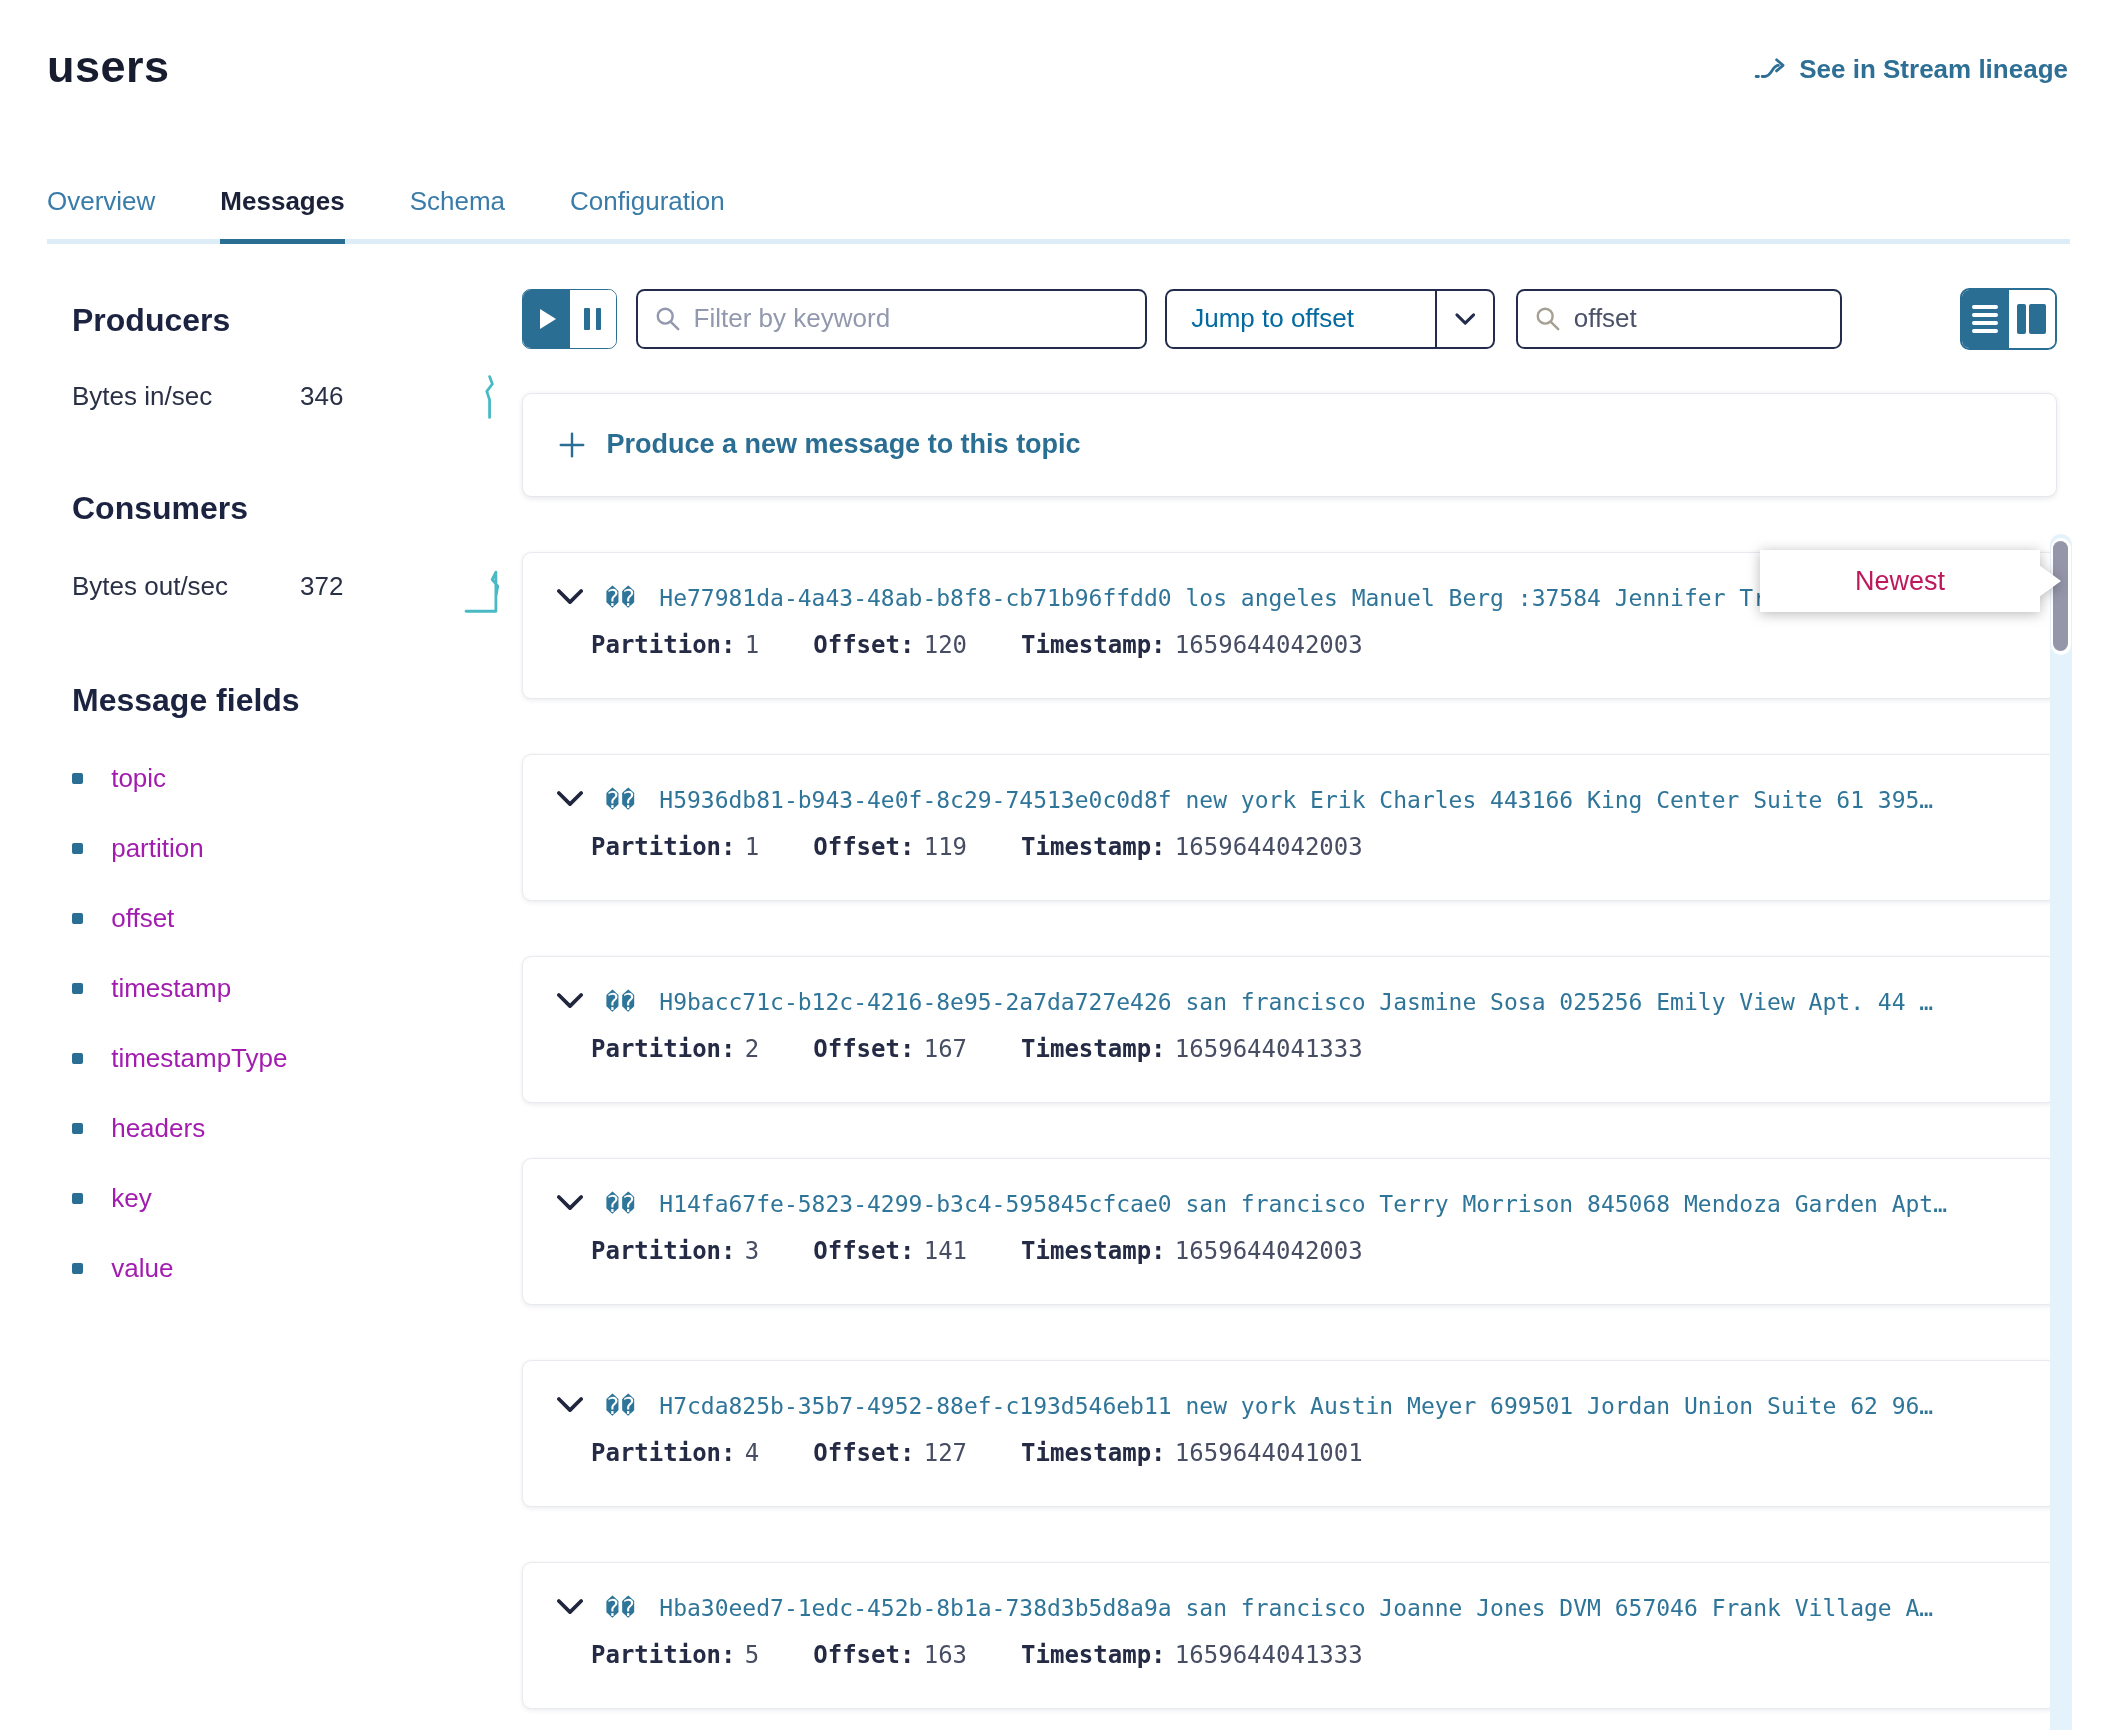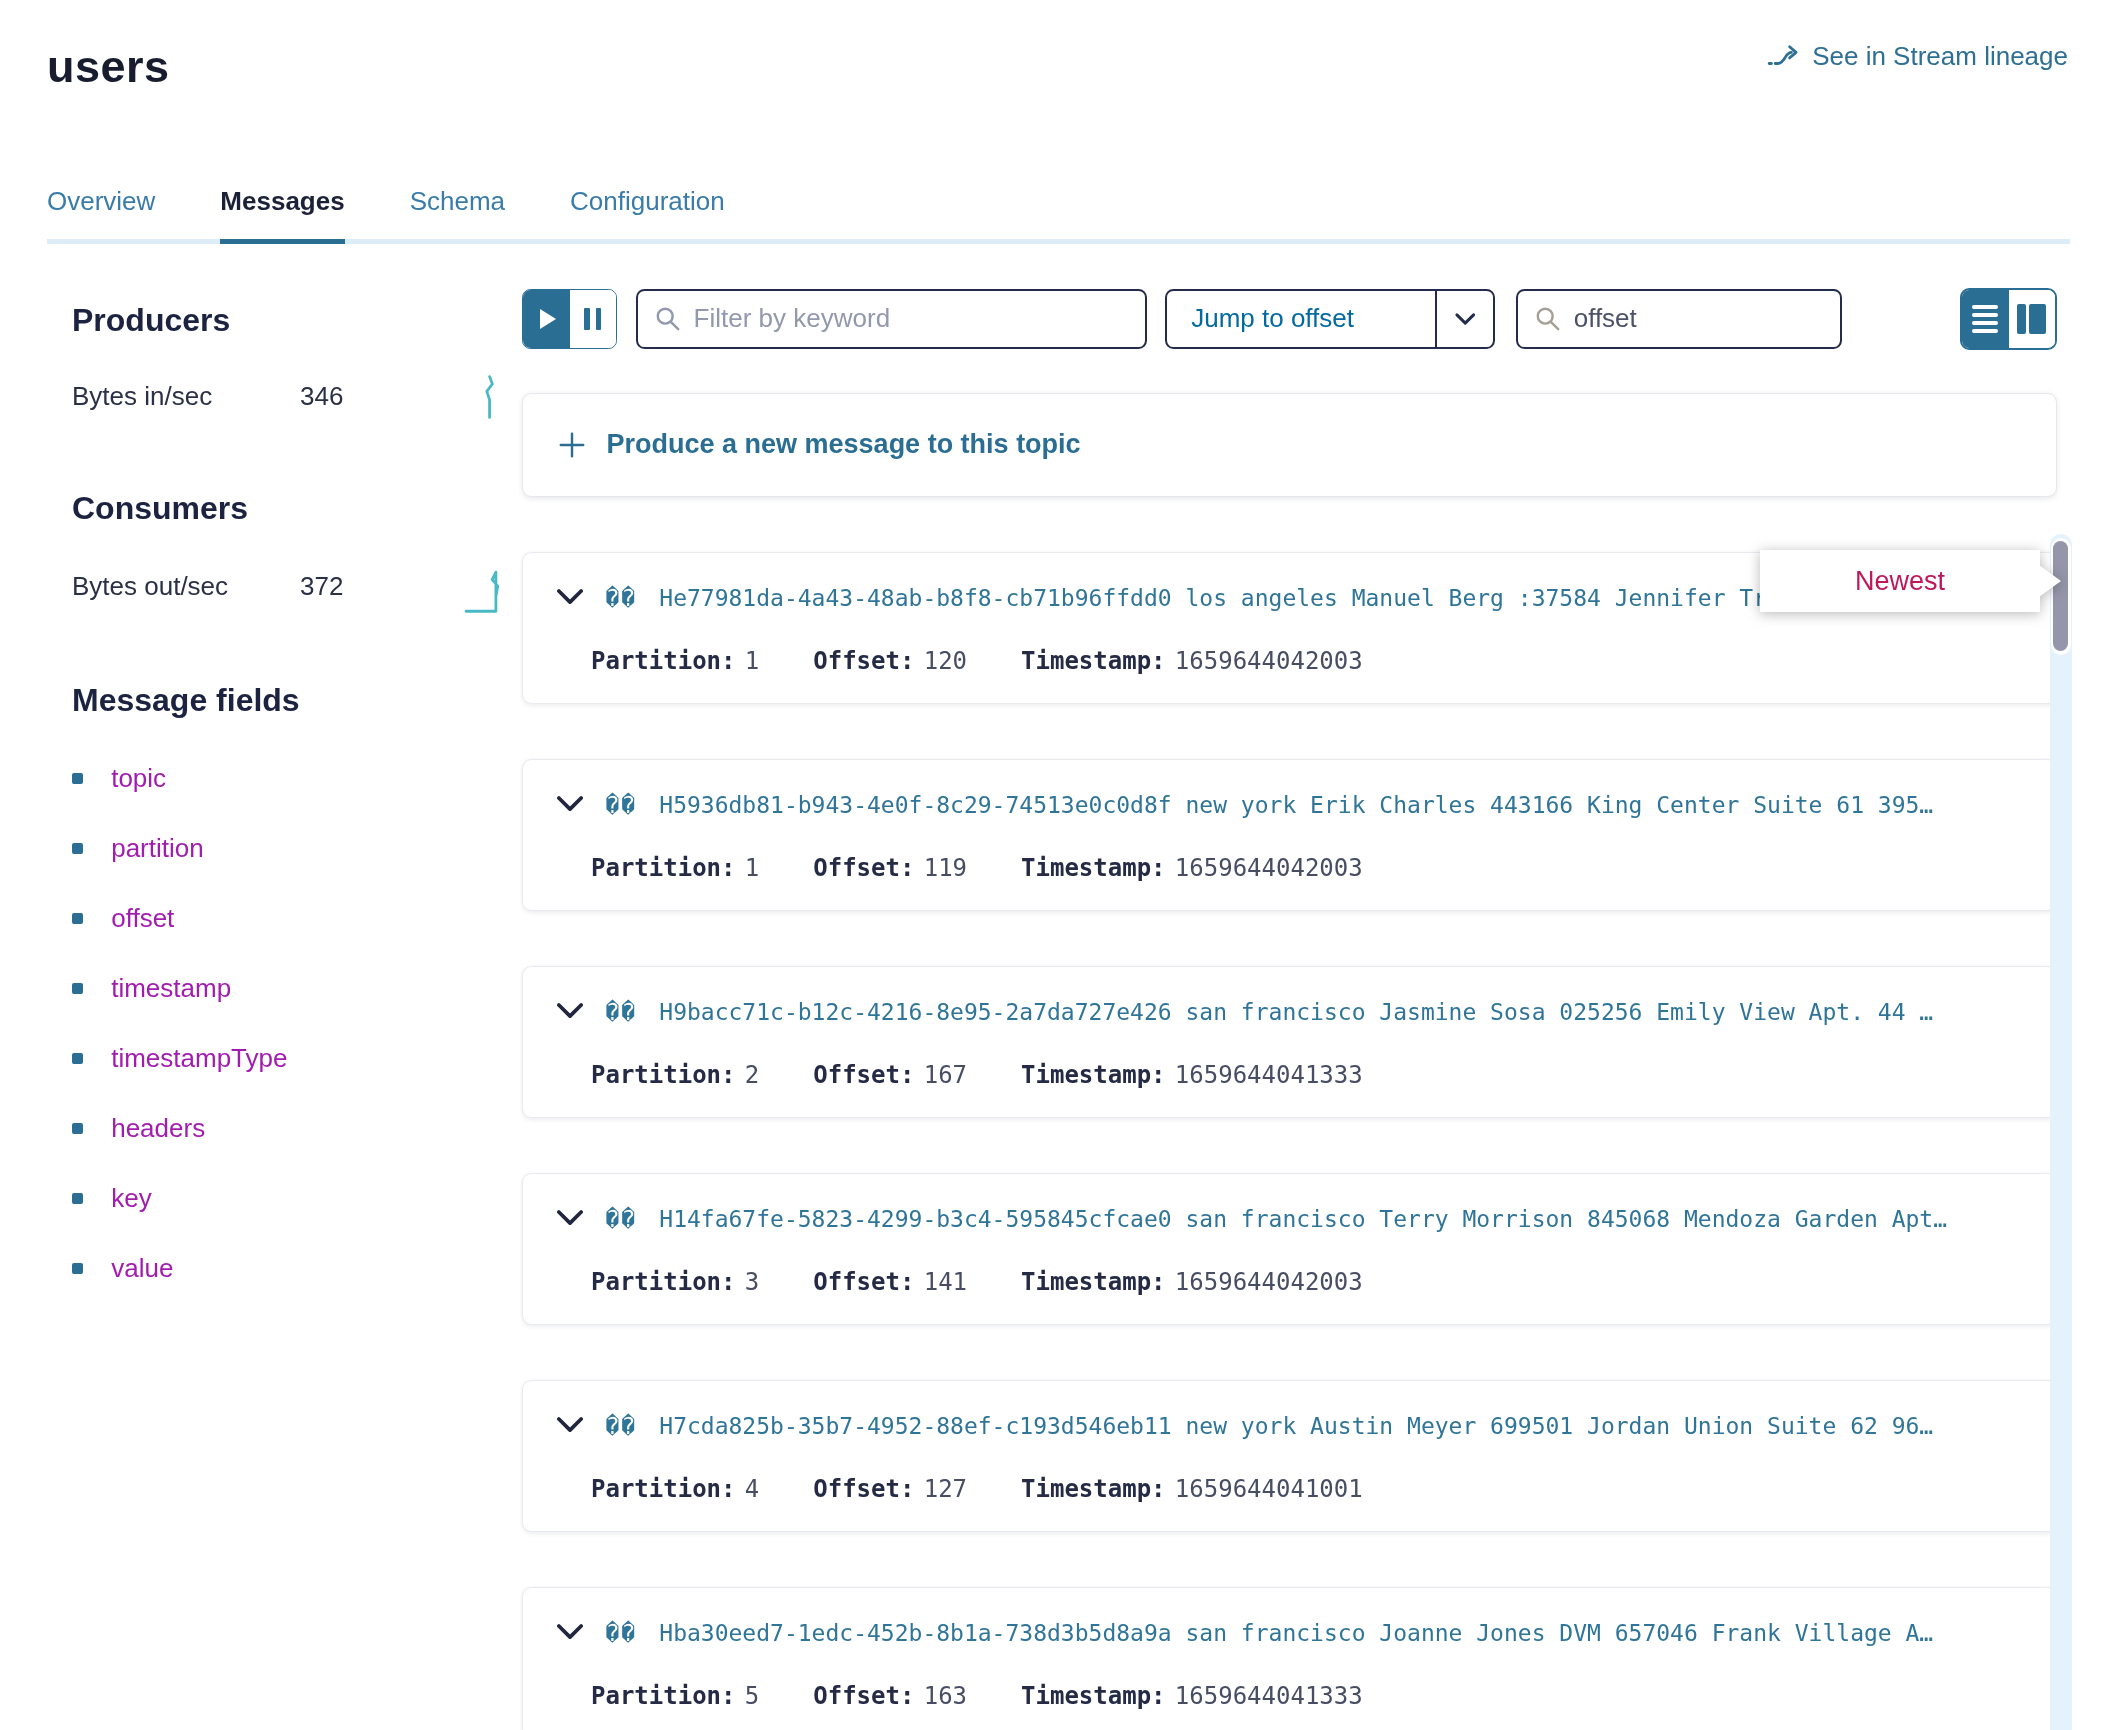--- a/index.html
+++ b/index.html
@@ -5,21 +5,21 @@
   * { margin:0; padding:0; box-sizing:border-box; }
   html,body { background:#ffffff; }
   .page {
     position:relative; width:2124px; height:1730px; overflow:hidden;
     font-family:"Liberation Sans", sans-serif; color:#1d2440; background:#fff;
   }
 
   
   .header { display:flex; justify-content:space-between; align-items:flex-start; padding:41px 56px 0 47px; }
   .page-title { font-size:45px; font-weight:700; letter-spacing:0.5px; color:#171c2e;text-align:right; }
-  .lineage-link { display:flex; align-items:center; gap:11.2px; color:#2e6f96; font-size:26px; font-weight:400; cursor:pointer; }
+  .lineage-link { display:flex; align-items:center; gap:11.2px; color:#2e6f96; font-size:26px; font-weight:700; cursor:pointer; margin-top:13px; }
 
   
   .tabs { display:flex; gap:65px; margin:93px 54px 0 47px; border-bottom:5.6px solid #dcedf8; }
   .tab { font-size:26px; color:#3a7ca9; padding-bottom:22.4px; margin-bottom:-5.6px; cursor:pointer; }
   .tab.active { color:#1b2138; font-weight:700; border-bottom:5.6px solid #2b6e93; }
 
   
   .content { display:flex; align-items:flex-start; }
   .sidebar { width:522px; flex-shrink:0; padding:58px 0 0 72px; }
   .main { flex:1; margin-right:67px; padding-top:44px; }
@@ -73,21 +73,21 @@
   .produce-label { color:#2b6e93; font-size:27px; font-weight:700; }
 
   
   .msg-card { margin-top:55px; min-height:147px; border:1.4px solid #e8eaef; border-radius:9.3px;
     box-shadow:0 1.9px 4.7px rgba(25,35,60,.08); padding:32px 28px 28px 34px; background:#fff; }
   .msg-card:first-of-type { margin-top:53px; }
   .msg-line1 { display:flex; align-items:center; gap:22.4px; overflow:hidden; white-space:nowrap; }
   .msg-chevron { flex-shrink:0; cursor:pointer; display:flex; }
   .msg-key-bytes { font-family:"DejaVu Sans Mono", monospace; font-size:23px; color:#2f7599; letter-spacing:1.9px; flex-shrink:0; }
   .msg-summary { font-family:"DejaVu Sans Mono", monospace; font-size:23px; color:#2f7599; overflow:hidden; white-space:nowrap; }
-  .msg-meta { display:flex; gap:54px; margin-top:36px; padding-left:34px; font-family:"DejaVu Sans Mono", monospace; font-size:24px; }
+  .msg-meta { display:flex; gap:54px; margin-top:20px; padding-left:34px; font-family:"DejaVu Sans Mono", monospace; font-size:24px; }
   .meta-label { font-weight:700; color:#252b45; }
   .meta-value { color:#474d63; margin-left:9.3px; }
 
   
   .newest-tooltip { position:absolute; left:1760px; top:550px; width:280px; height:62px; background:#fff;
     display:flex; align-items:center; justify-content:center; font-size:27px; color:#be185d; z-index:6;
     filter:drop-shadow(0 2.8px 6.5px rgba(0,0,0,.28)); }
   .newest-tooltip::after { content:""; position:absolute; right:-21.4px; top:50%; transform:translateY(-50%);
     border-left:22.4px solid #fff; border-top:16px solid transparent; border-bottom:16px solid transparent; }
 

